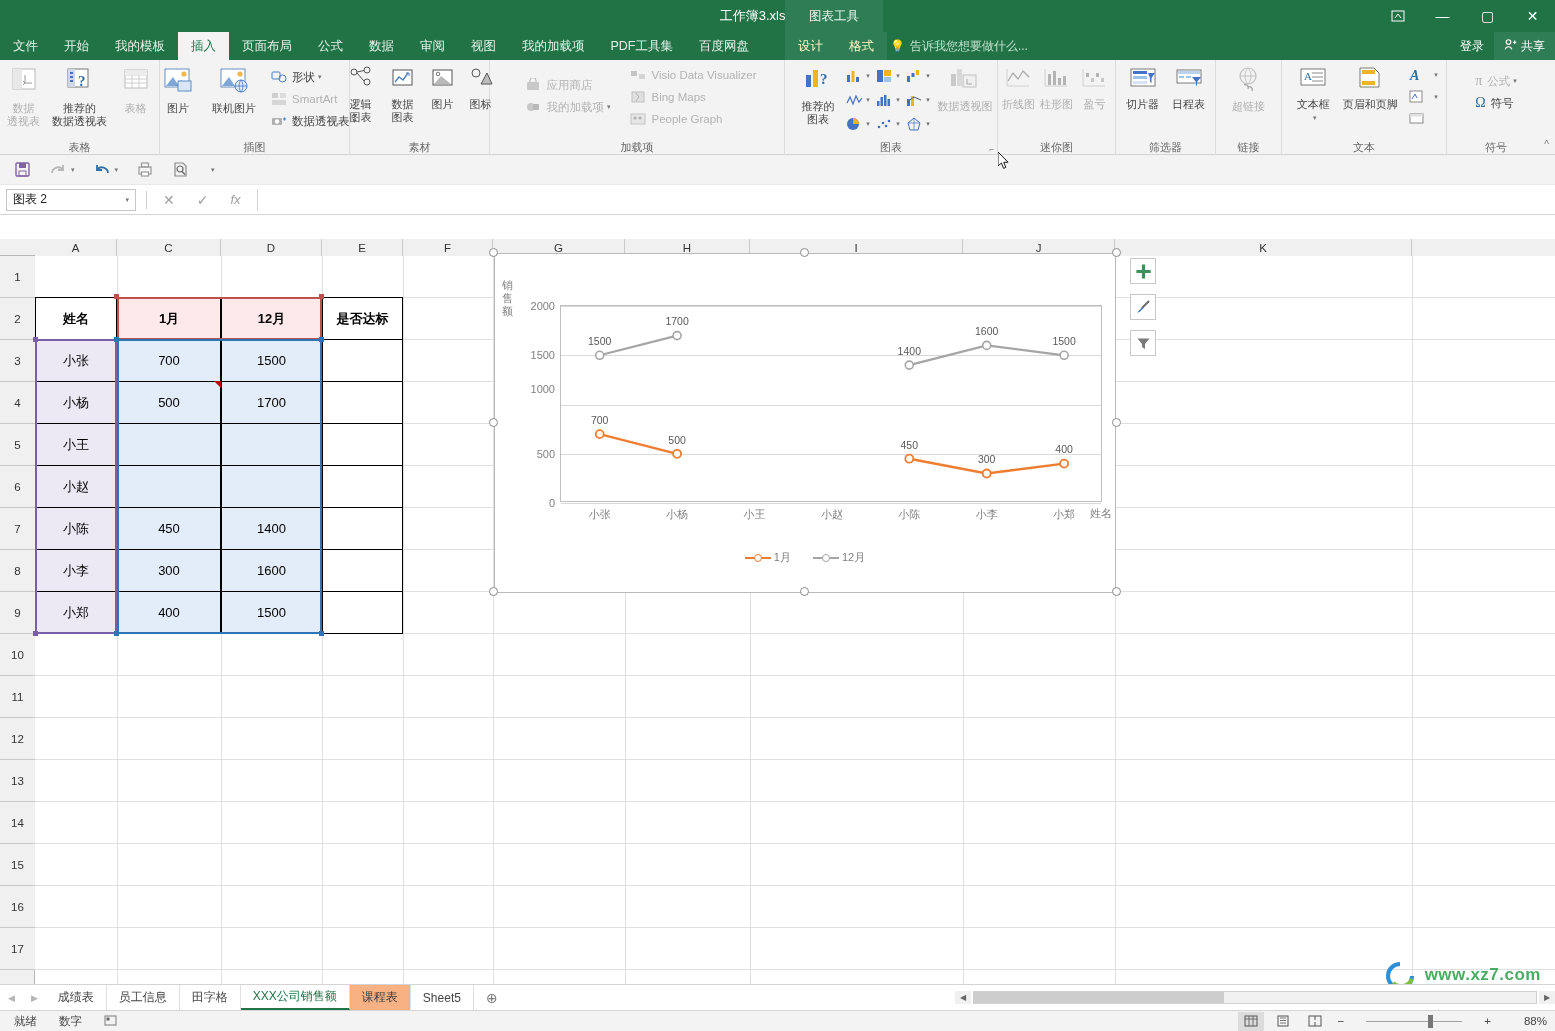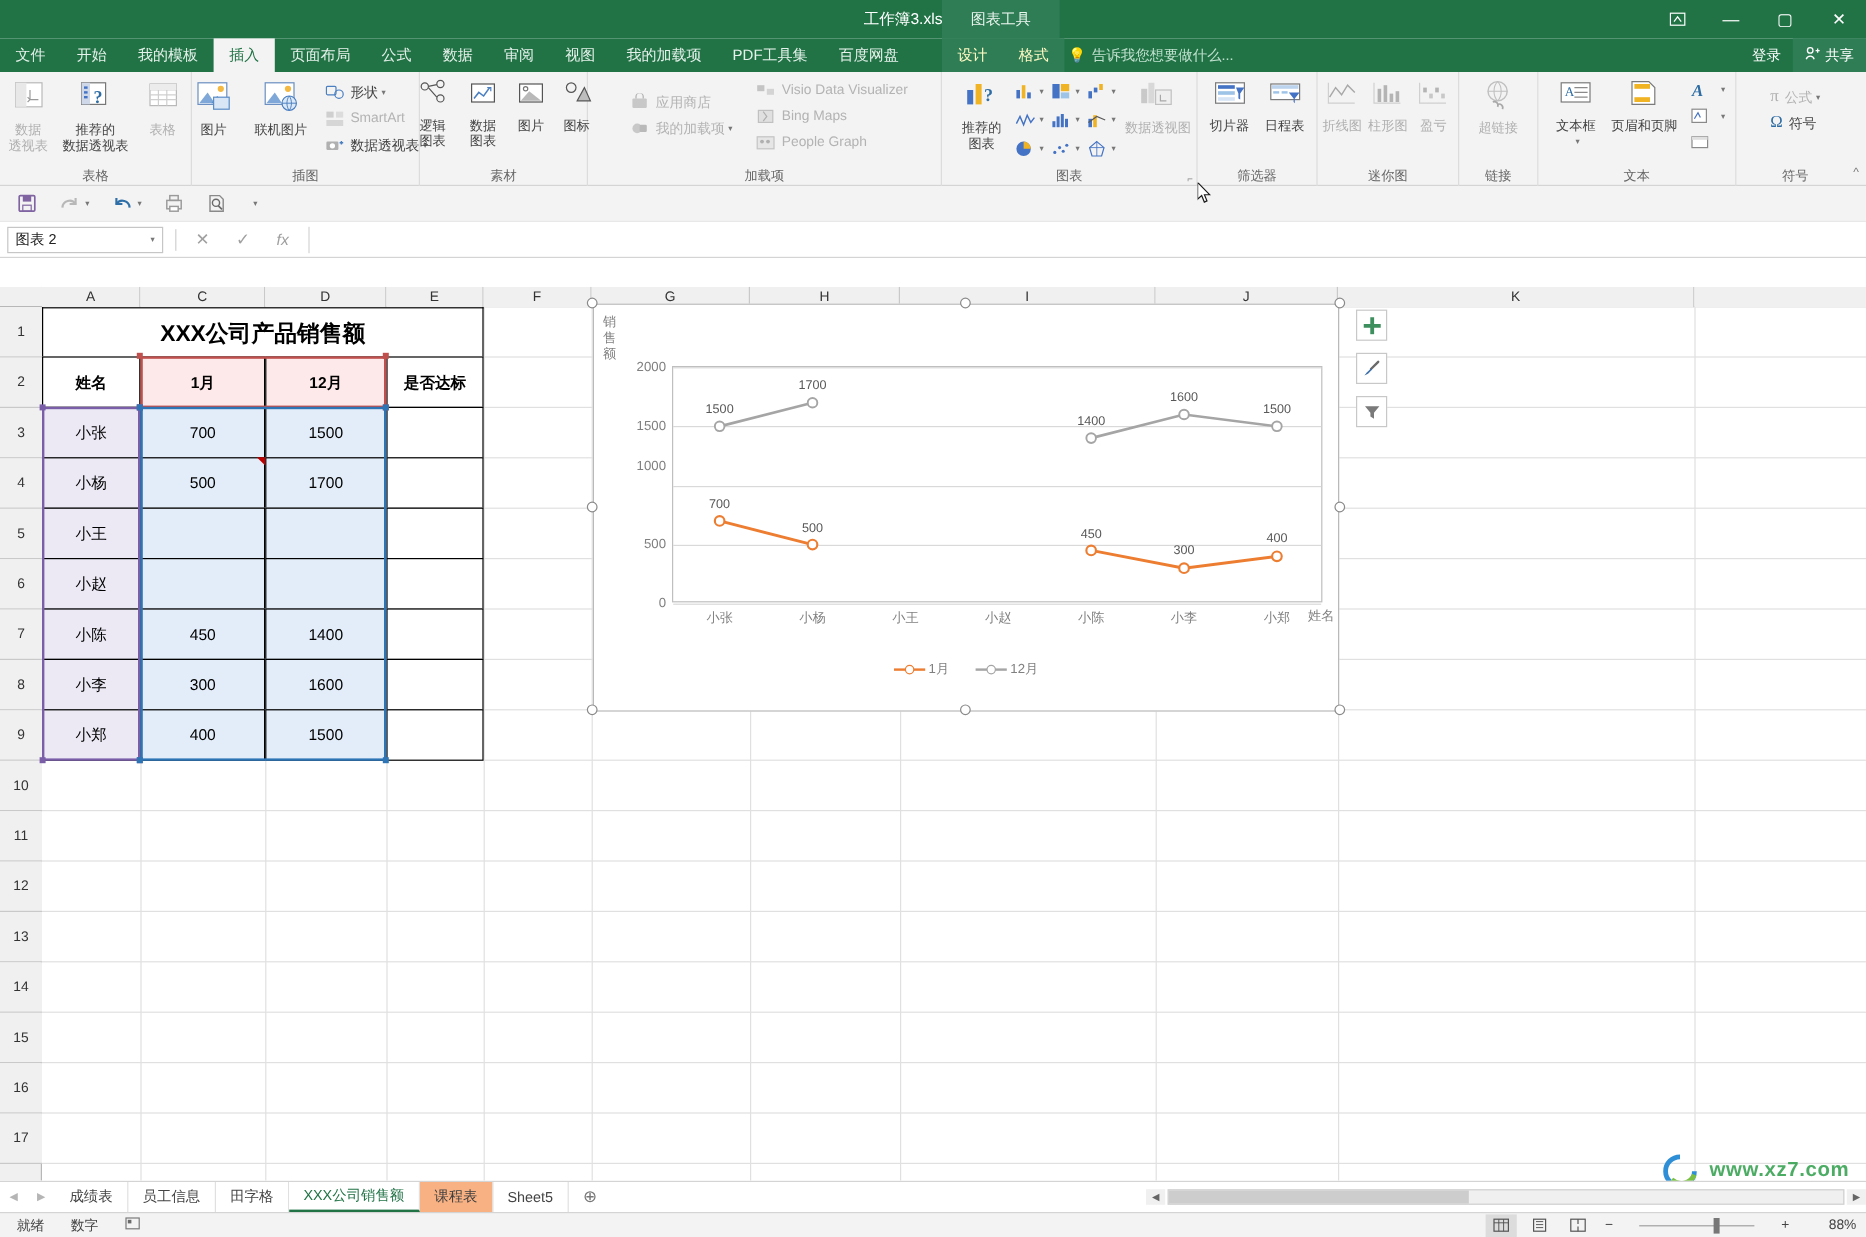--- a/index.html
+++ b/index.html
@@ -167,21 +167,21 @@
 
   
   .chartobj { position: absolute; left: 494px; top: 253px; width: 622px; height: 340px; }
   .chart-frame { position: absolute; inset: 0; border: 1px solid #b9b9b9; background: #fff; }
   .chart-handle { position: absolute; width: 9px; height: 9px; border: 1px solid #8a8a8a; border-radius: 50%; background: #fff; }
   .chart-title { position: absolute; top: 14px; left: 0; width: 100%; text-align: center; font-size: 14.5px; color: #595959; }
   .plot { position: absolute; left: 66px; top: 52px; width: 542px; height: 197px; border: 1px solid #bfbfbf; border-left: 1px solid #bfbfbf; }
   .hgrid { position: absolute; left: 0; width: 100%; height: 1px; background: #d9d9d9; }
   .ytick { position: absolute; right: 100%; margin-right: 6px; font-size: 11px; color: #808080; transform: translateY(-50%); white-space: nowrap; }
   .xtick { position: absolute; top: 100%; margin-top: 6px; font-size: 11px; color: #808080; transform: translateX(-50%); white-space: nowrap; }
-  .yaxis-title { position: absolute; left: 8px; top: 10px; font-size: 11px; color: #808080; width: 12px; line-height: 13px; word-break: break-all; text-align: center; }
+  .yaxis-title { position: absolute; left: 8px; top: 26px; font-size: 11px; color: #808080; width: 12px; line-height: 13px; word-break: break-all; }
   .xaxis-title { position: absolute; right: 4px; bottom: 72px; font-size: 11px; color: #808080; }
   .dlabel { position: absolute; font-size: 10.5px; color: #595959; transform: translate(-50%, -100%); white-space: nowrap; }
   .legend { position: absolute; bottom: 28px; left: 0; width: 100%; display: flex; justify-content: center; gap: 22px; }
   .legitem { display: flex; align-items: center; font-size: 11px; color: #808080; }
   .legline { width: 26px; height: 2px; position: relative; margin-right: 3px; }
   .legdot { position: absolute; left: 9px; top: -3px; width: 8px; height: 8px; border-radius: 50%; background: #fff; }
 
   .chart-sidebtns { position: absolute; left: 1130px; top: 258px; display: flex; flex-direction: column; gap: 10px; }
   .sidebtn { width: 26px; height: 26px; background: #fff; border: 1px solid #c8c8c8; display: flex; align-items: center; justify-content: center; }
 
@@ -577,20 +577,59 @@
               <path d="M18 13v5h5" stroke="#a8a8a8" fill="none"></path>
             </svg>
         </span>
         <span>数据透视图</span>
       </div>
     </div>
     <div class="rgroup-label">图表</div>
     <div class="dlg-launcher">⌐</div>
   </div>
 
+  <div class="rgroup" style="width:118px;">
+    <div class="rgroup-body">
+      <div class="bigbtn dis" style="width:38px;">
+        <span class="ico">
+          <svg width="30" height="26" viewBox="0 0 30 26">
+              <path d="M3 3v17h22" stroke="#d0d0d0" fill="none"></path>
+              <path d="M4 15 L9 7 L14 13 L19 5 L25 11" stroke="#a8a8a8" fill="none" stroke-width="1.2"></path>
+            </svg>
+        </span>
+        <span>折线图</span>
+      </div>
+      <div class="bigbtn dis" style="width:38px;">
+        <span class="ico">
+          <svg width="30" height="26" viewBox="0 0 30 26">
+              <path d="M3 3v17h22" stroke="#d0d0d0" fill="none"></path>
+              <rect x="6" y="8" width="3" height="11" fill="#b4b4b4"></rect>
+              <rect x="11" y="5" width="3" height="14" fill="#b4b4b4"></rect>
+              <rect x="16" y="12" width="3" height="7" fill="#b4b4b4"></rect>
+              <rect x="21" y="10" width="3" height="9" fill="#b4b4b4"></rect>
+            </svg>
+        </span>
+        <span>柱形图</span>
+      </div>
+      <div class="bigbtn dis" style="width:38px;">
+        <span class="ico">
+          <svg width="30" height="26" viewBox="0 0 30 26">
+              <path d="M3 3v17h22" stroke="#d0d0d0" fill="none"></path>
+              <rect x="6" y="7" width="3" height="4" fill="#b4b4b4"></rect>
+              <rect x="11" y="12" width="3" height="4" fill="#c8c8c8"></rect>
+              <rect x="16" y="7" width="3" height="4" fill="#b4b4b4"></rect>
+              <rect x="21" y="12" width="3" height="4" fill="#c8c8c8"></rect>
+            </svg>
+        </span>
+        <span>盈亏</span>
+      </div>
+    </div>
+    <div class="rgroup-label">迷你图</div>
+  </div>
+
   <div class="rgroup" style="width:100px;">
     <div class="rgroup-body">
       <div class="bigbtn" style="width:46px;">
         <span class="ico">
           <svg width="30" height="26" viewBox="0 0 30 26">
               <rect x="3" y="3" width="24" height="17" fill="#fff" stroke="#7a7a7a"></rect>
               <rect x="5" y="5" width="14" height="3" fill="#4472c4"></rect>
               <rect x="5" y="10" width="14" height="3" fill="#9dc3e6"></rect>
               <rect x="5" y="15" width="14" height="3" fill="#d6e4f5"></rect>
               <path d="M20 7 L27 7 L23.5 12 V17 L22 16 V12 Z" fill="#4472c4"></path>
@@ -605,59 +644,20 @@
               <rect x="4" y="5" width="22" height="3" fill="#bcd3ee"></rect>
               <rect x="5" y="10" width="5" height="2" fill="#9dc3e6"></rect>
               <rect x="12" y="10" width="5" height="2" fill="#9dc3e6"></rect>
               <path d="M18 11 L27 11 L23 16 V20 L22 19 V16 Z" fill="#4472c4"></path>
             </svg>
         </span>
         <span>日程表</span>
       </div>
     </div>
     <div class="rgroup-label">筛选器</div>
-  </div>
-
-  <div class="rgroup" style="width:118px;">
-    <div class="rgroup-body">
-      <div class="bigbtn dis" style="width:38px;">
-        <span class="ico">
-          <svg width="30" height="26" viewBox="0 0 30 26">
-              <path d="M3 3v17h22" stroke="#d0d0d0" fill="none"></path>
-              <path d="M4 15 L9 7 L14 13 L19 5 L25 11" stroke="#a8a8a8" fill="none" stroke-width="1.2"></path>
-            </svg>
-        </span>
-        <span>折线图</span>
-      </div>
-      <div class="bigbtn dis" style="width:38px;">
-        <span class="ico">
-          <svg width="30" height="26" viewBox="0 0 30 26">
-              <path d="M3 3v17h22" stroke="#d0d0d0" fill="none"></path>
-              <rect x="6" y="8" width="3" height="11" fill="#b4b4b4"></rect>
-              <rect x="11" y="5" width="3" height="14" fill="#b4b4b4"></rect>
-              <rect x="16" y="12" width="3" height="7" fill="#b4b4b4"></rect>
-              <rect x="21" y="10" width="3" height="9" fill="#b4b4b4"></rect>
-            </svg>
-        </span>
-        <span>柱形图</span>
-      </div>
-      <div class="bigbtn dis" style="width:38px;">
-        <span class="ico">
-          <svg width="30" height="26" viewBox="0 0 30 26">
-              <path d="M3 3v17h22" stroke="#d0d0d0" fill="none"></path>
-              <rect x="6" y="7" width="3" height="4" fill="#b4b4b4"></rect>
-              <rect x="11" y="12" width="3" height="4" fill="#c8c8c8"></rect>
-              <rect x="16" y="7" width="3" height="4" fill="#b4b4b4"></rect>
-              <rect x="21" y="12" width="3" height="4" fill="#c8c8c8"></rect>
-            </svg>
-        </span>
-        <span>盈亏</span>
-      </div>
-    </div>
-    <div class="rgroup-label">迷你图</div>
   </div>
 
   <div class="rgroup" style="width:66px;">
     <div class="rgroup-body">
       <div class="bigbtn dis" style="width:54px;">
         <span class="ico">
           <svg width="30" height="28" viewBox="0 0 30 28">
               <circle cx="14" cy="10" r="8" fill="none" stroke="#c0c0c0" stroke-width="1.2"></circle>
               <path d="M6 10h16M14 2c4 4 4 12 0 16M14 2c-4 4-4 12 0 16" stroke="#c0c0c0" fill="none" stroke-width=".9"></path>
               <path d="M10 19 a3 3 0 0 1 4 4 M14 21 a3 3 0 0 1 4 4" stroke="#a8a8a8" fill="none" stroke-width="1.4"></path>
@@ -860,21 +860,20 @@
     <div class="gline-h" style="top:377px;"></div>
     <div class="gline-h" style="top:419px;"></div>
     <div class="gline-h" style="top:461px;"></div>
     <div class="gline-h" style="top:503px;"></div>
     <div class="gline-h" style="top:545px;"></div>
     <div class="gline-h" style="top:587px;"></div>
     <div class="gline-h" style="top:629px;"></div>
     <div class="gline-h" style="top:671px;"></div>
     <div class="gline-h" style="top:713px;"></div>
 
-    <div class="dcell title" style="left:0px;top:0px;width:368px;height:42px;">XXX公司产品销售额</div>
 
     <div class="dcell hdr" style="left:0px;top:41px;width:82px;height:43px;">姓名</div>
     <div class="dcell hdr-pink" style="left:82px;top:41px;width:104px;height:43px;">1月</div>
     <div class="dcell hdr-pink" style="left:186px;top:41px;width:101px;height:43px;">12月</div>
     <div class="dcell hdr" style="left:287px;top:41px;width:81px;height:43px;">是否达标</div>
 
     <div class="dcell name-cell" style="left:0px;top:83px;width:82px;height:43px;">小张</div>
     <div class="dcell num-cell" style="left:82px;top:83px;width:104px;height:43px;">700</div>
     <div class="dcell num-cell" style="left:186px;top:83px;width:101px;height:43px;">1500</div>
     <div class="dcell" style="left:287px;top:83px;width:81px;height:43px;"></div>

